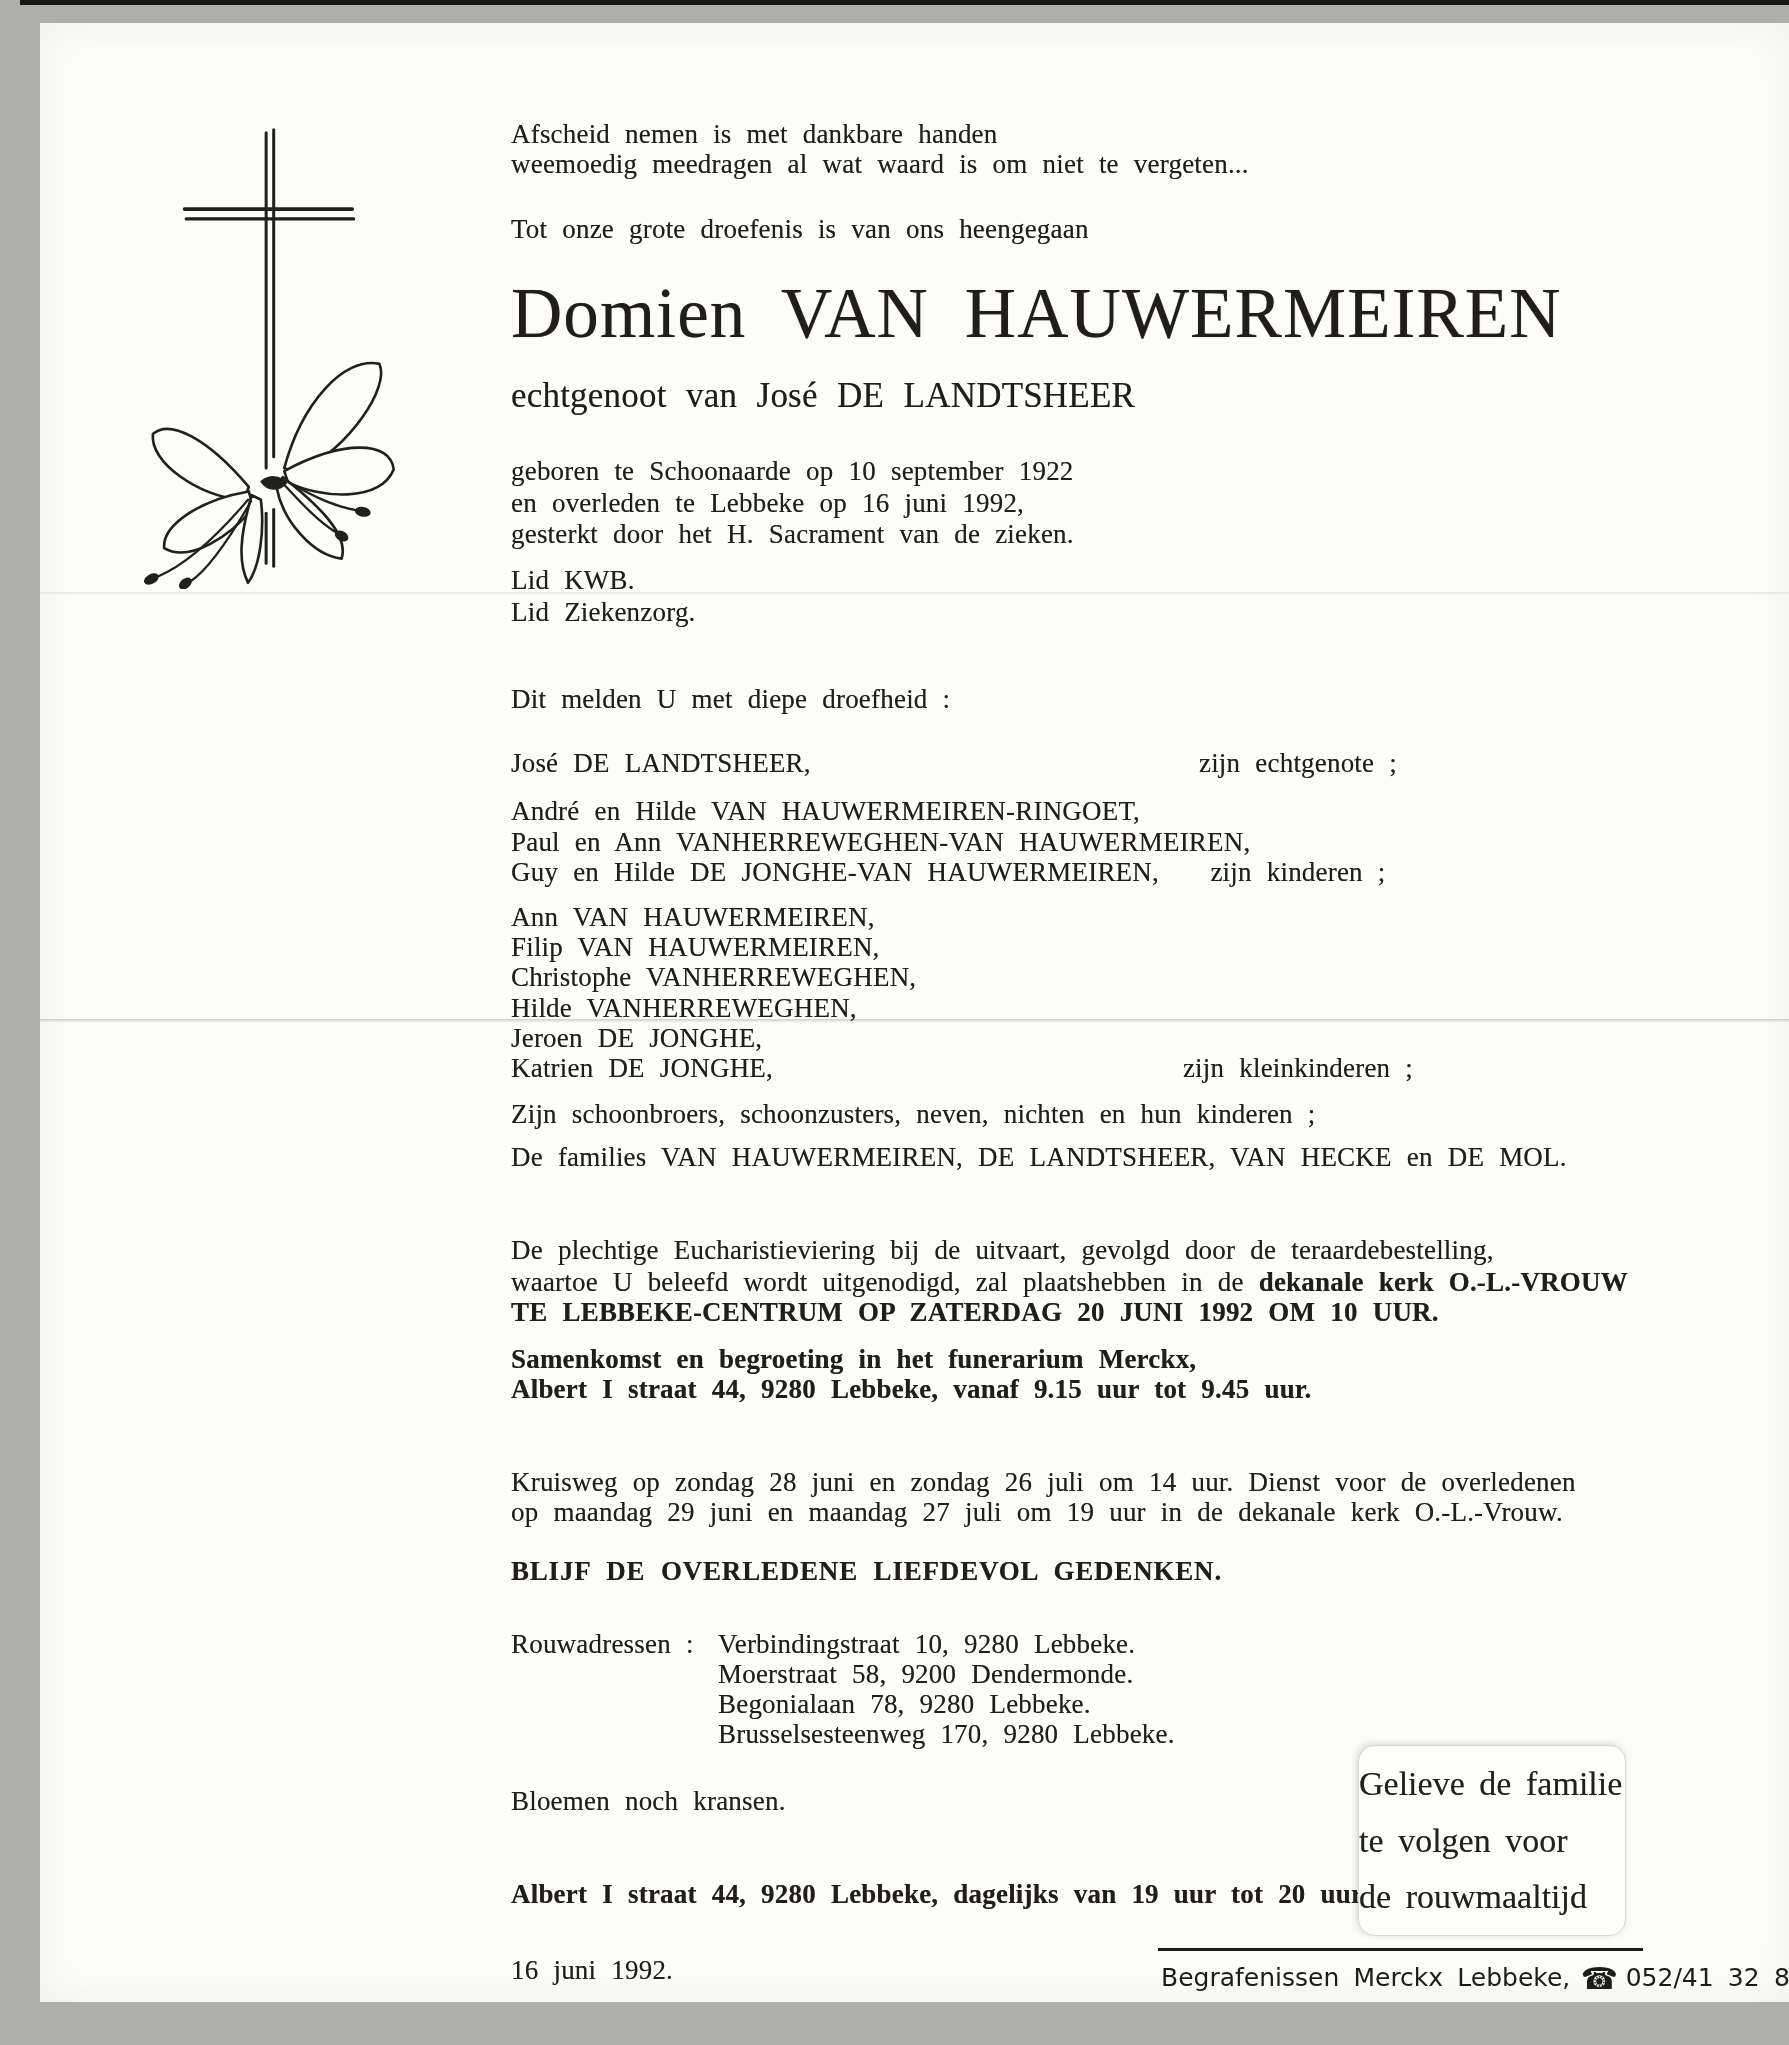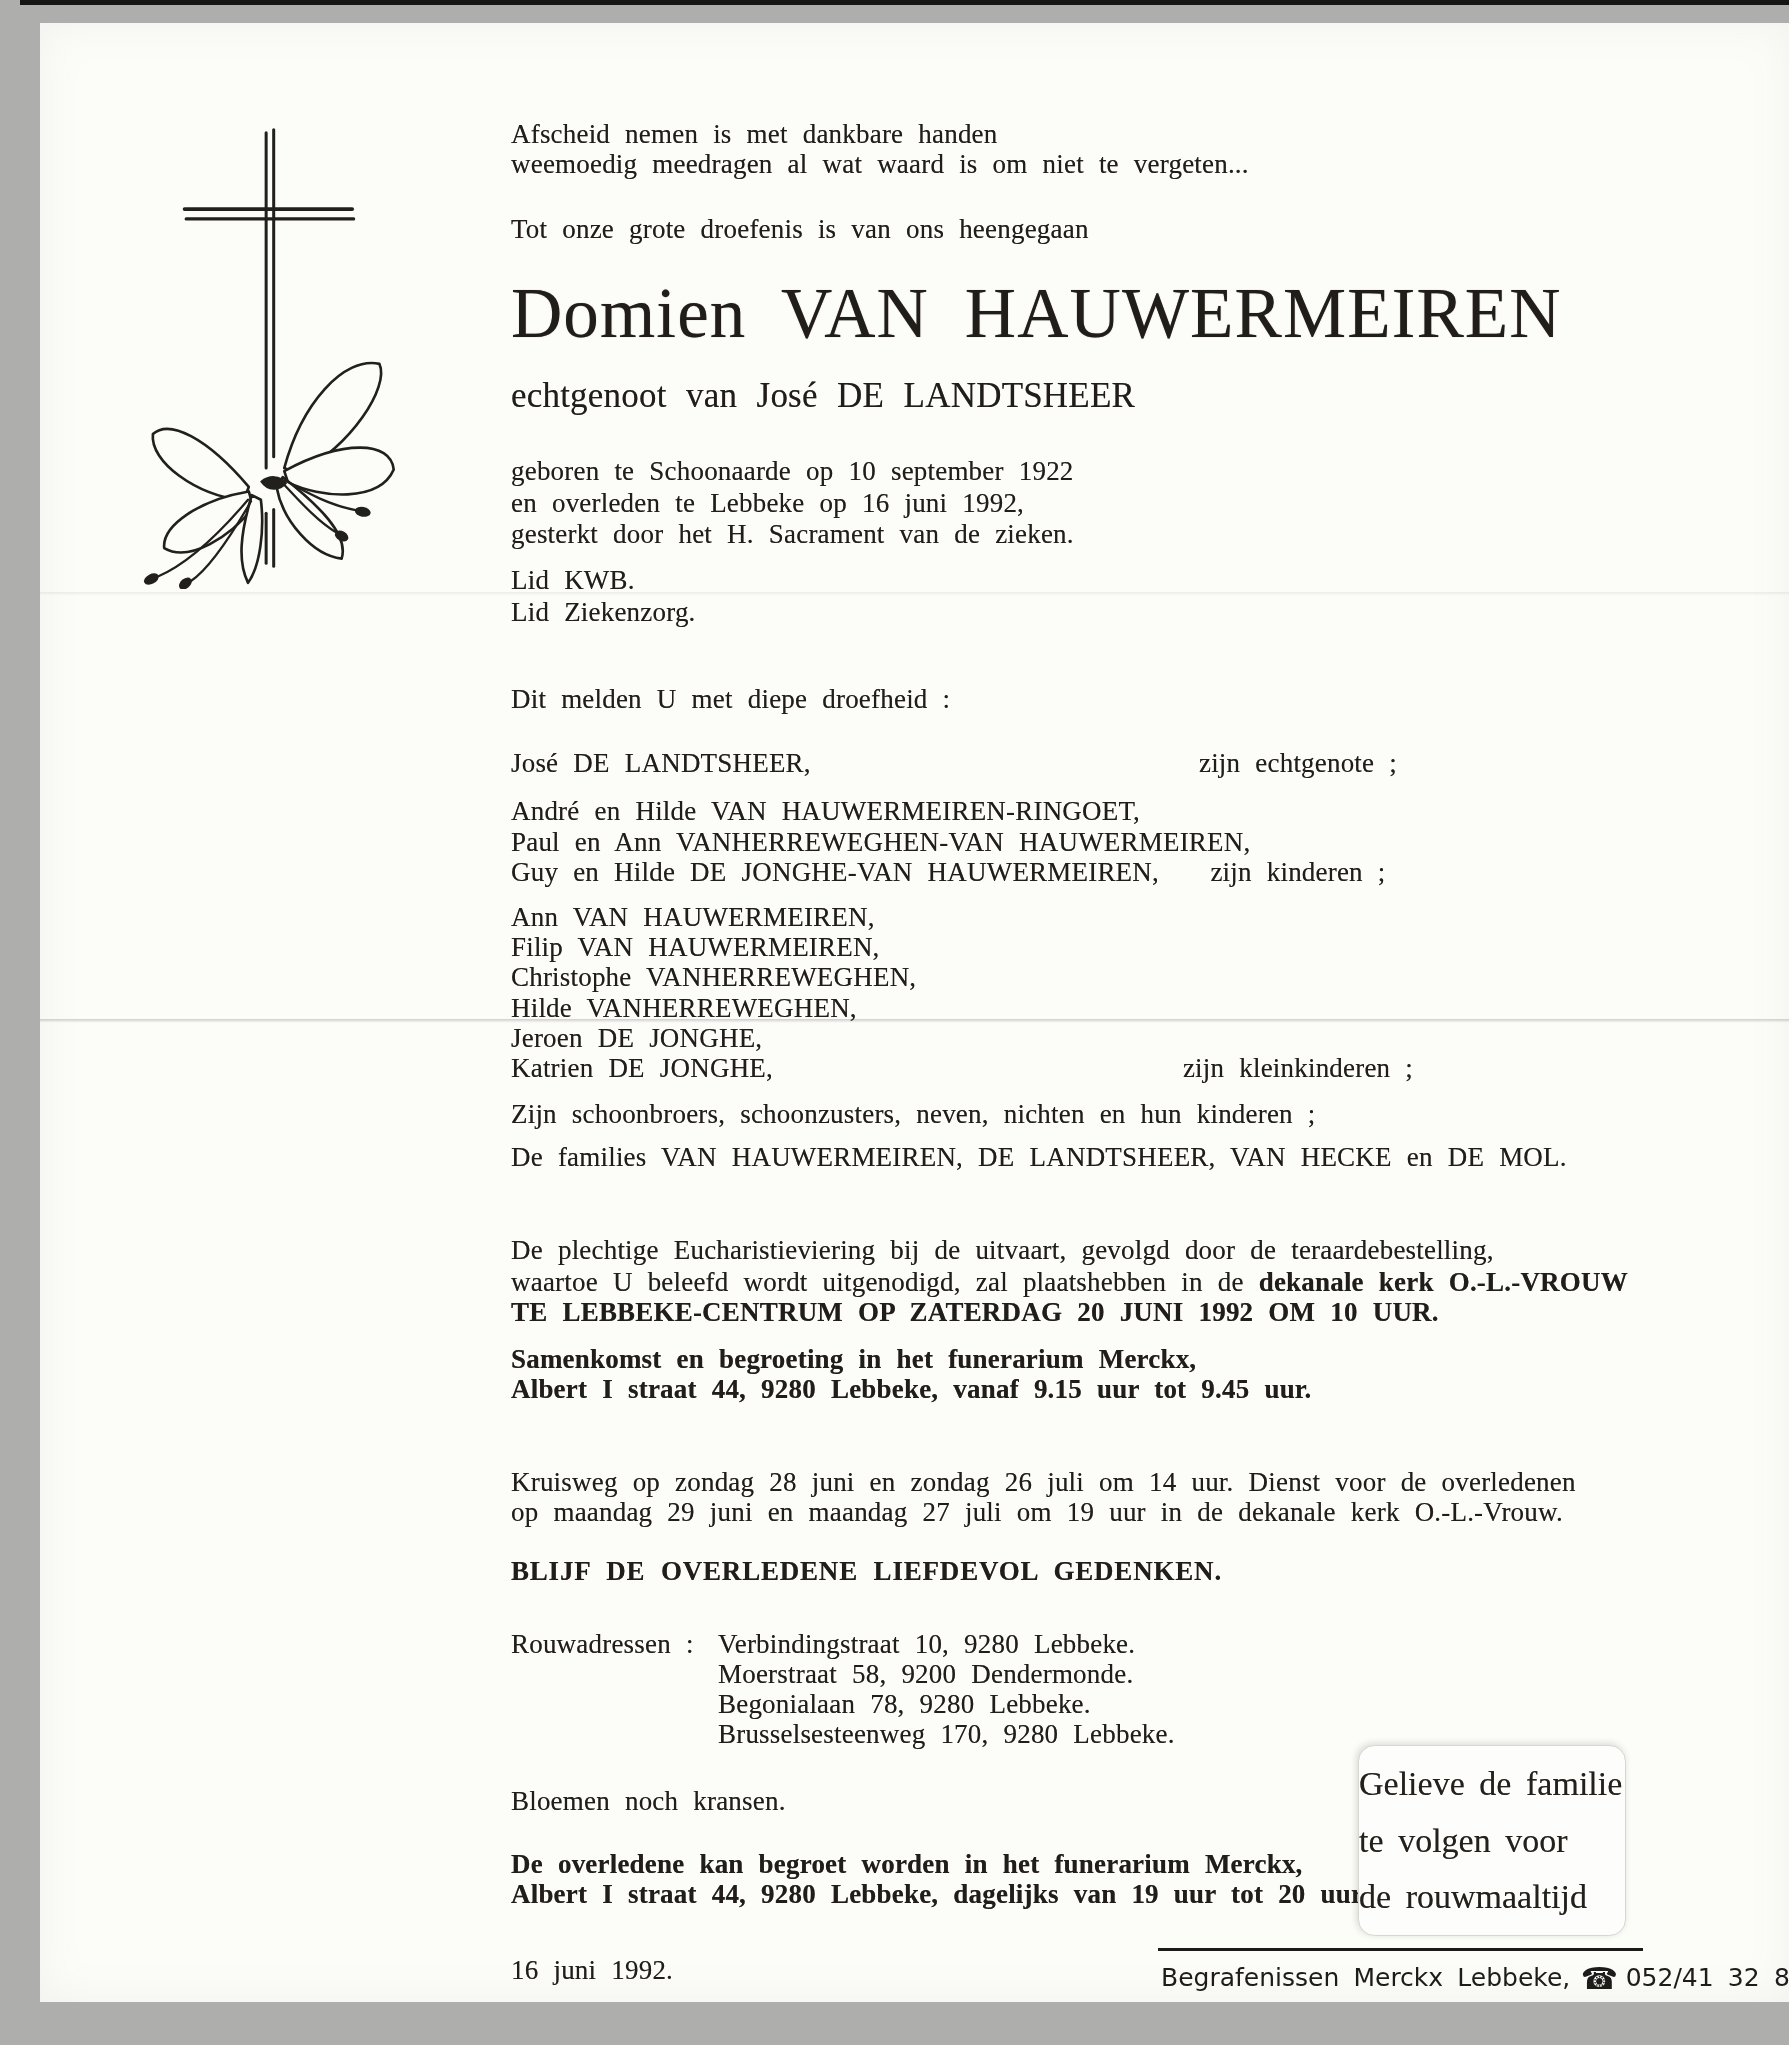--- a/index.html
+++ b/index.html
@@ -153,21 +153,20 @@
   <div class="line bold" style="top:1556px;letter-spacing:0.8px;">BLIJF DE OVERLEDENE LIEFDEVOL GEDENKEN.</div>
 
   <div class="line" style="top:1629px">Rouwadressen :</div>
   <div class="line addr" style="top:1629px">Verbindingstraat 10, 9280 Lebbeke.</div>
   <div class="line addr" style="top:1659px">Moerstraat 58, 9200 Dendermonde.</div>
   <div class="line addr" style="top:1689px">Begonialaan 78, 9280 Lebbeke.</div>
   <div class="line addr" style="top:1719px">Brusselsesteenweg 170, 9280 Lebbeke.</div>
 
   <div class="line" style="top:1786px">Bloemen noch kransen.</div>
 
-  <div class="line bold" style="top:1849px">De overledene kan begroet worden in het funerarium Merckx,</div>
   <div class="line bold" style="top:1879px">Albert I straat 44, 9280 Lebbeke, dagelijks van 19 uur tot 20 uur.</div>
 
   <div class="line" style="top:1955px">16 juni 1992.</div>
 
   <div class="footer-rule"></div>
   <div class="footer-line">
     <span>Begrafenissen Merckx Lebbeke,</span><span class="glyph">☎</span><span>052/41 32 89</span>
   </div>
 
   <div class="card">

